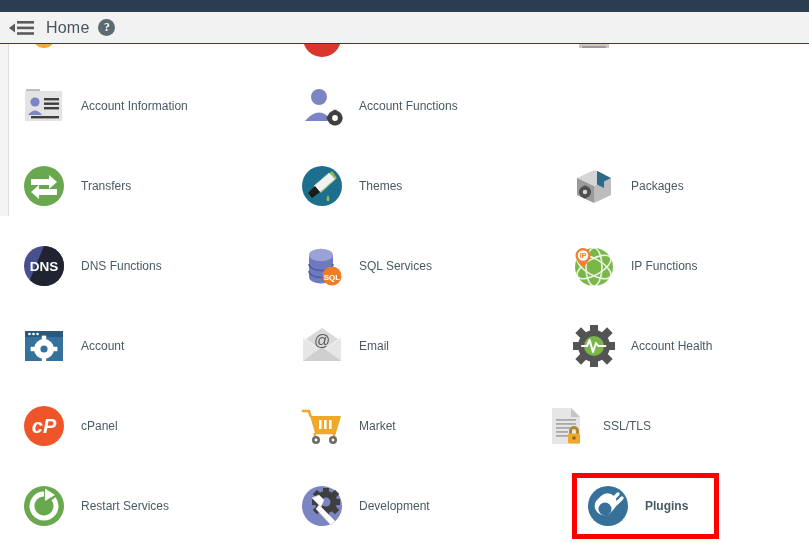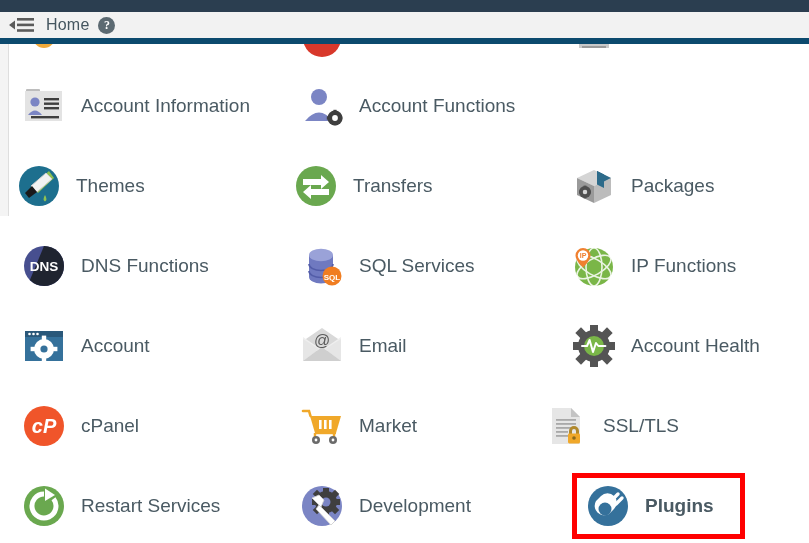--- a/index.html
+++ b/index.html
@@ -15,21 +15,21 @@
     position: absolute; top: 0; left: 0;
     width: 809px; height: 12px;
     background: #2b3e50;
   }
 
   
   #headerbar {
     position: absolute; top: 12px; left: 0;
     width: 809px; height: 32px;
     background: #f2f2f2;
-    border-bottom: 6px solid #0c4a6e;
+    border-bottom: 1px solid #0c4a6e;
     display: flex; align-items: center;
   }
   #menu-toggle {
     width: 44px; height: 32px;
     display: flex; align-items: center; justify-content: center;
     cursor: pointer;
   }
   .hb-title {
     font-size: 16px; color: #44555f; letter-spacing: .2px;
     margin-left: 2px;
@@ -67,21 +67,21 @@
   .cell {
     display: flex; align-items: center;
     height: 80px;
   }
   .cell.c1 { width: 283px; padding-left: 13px; }
   .cell.c2 { width: 272px; padding-left: 8px; }
   .cell.c3 { width: 244px; padding-left: 8px; }
   .cell.clip { height: 22px; align-items: flex-start; }
 
   .tile-label {
-    font-size: 19px; color: #4a5a63;
+    font-size: 12px; color: #4a5a63;
     margin-left: 16px; white-space: nowrap;
   }
   .icon-wrap {
     width: 42px; height: 42px;
     position: relative; flex: none;
   }
   .icon-wrap svg { display: block; }
 
   
   .highlight {
@@ -172,41 +172,41 @@
             <rect x="-1.2" y="5.4" width="4" height="3.2" fill="#3f3f3f"></rect>
             <rect x="10.2" y="5.4" width="4" height="3.2" fill="#3f3f3f"></rect>
           </g>
         </svg>
       </div>
       <span class="tile-label">Account Functions</span>
     </div>
   </div>
 
   <div class="row">
+    <div class="cell c1">
+      <div class="icon-wrap">
+        <svg width="42" height="42" viewBox="0 0 42 42">
+          <circle cx="21" cy="21" r="20" fill="#6aa84f"></circle>
+          <path d="M8 14 h18 v-4 l8 7 -8 7 v-4 h-18 Z" fill="#ffffff"></path>
+          <path d="M34 24 h-18 v-4 l-8 7 8 7 v-4 h18 Z" fill="#ffffff"></path>
+        </svg>
+      </div>
+      <span class="tile-label">Transfers</span>
+    </div>
     <div class="cell c2">
       <div class="icon-wrap">
         <svg width="42" height="42" viewBox="0 0 42 42">
           <circle cx="21" cy="21" r="20" fill="#1d6f8e"></circle>
           <path d="M31 6 L36 13 L20 28 L14 21 Z" fill="#8fc152"></path>
           <path d="M28 8 L34 14 L19 27 L13 21 Z" fill="#f2f2f2" stroke="#cfcfcf" stroke-width="1"></path>
           <path d="M14 21 L19 27 L11 33 L7 28 Z" fill="#1a1a1a"></path>
           <path d="M27 30 q3 5 0 6.5 q-3 -1.5 0 -6.5 Z" fill="#8fc152"></path>
         </svg>
       </div>
       <span class="tile-label">Themes</span>
-    </div>
-    <div class="cell c1">
-      <div class="icon-wrap">
-        <svg width="42" height="42" viewBox="0 0 42 42">
-          <circle cx="21" cy="21" r="20" fill="#6aa84f"></circle>
-          <path d="M8 14 h18 v-4 l8 7 -8 7 v-4 h-18 Z" fill="#ffffff"></path>
-          <path d="M34 24 h-18 v-4 l-8 7 8 7 v-4 h18 Z" fill="#ffffff"></path>
-        </svg>
-      </div>
-      <span class="tile-label">Transfers</span>
     </div>
     <div class="cell c3">
       <div class="icon-wrap">
         <svg width="42" height="42" viewBox="0 0 42 42">
           <path d="M4 13 L21 5 L38 13 L21 21 Z" fill="#d5d5d5"></path>
           <path d="M4 13 L21 21 L21 38 L4 30 Z" fill="#9a9a9a"></path>
           <path d="M21 21 L38 13 L38 30 L21 38 Z" fill="#bcbcbc"></path>
           <path d="M22 7 L29 10.5 L29 24 L22 20.5 Z" fill="#2d6b8a" transform="translate(2,-1)"></path>
           <path d="M24 6 L31 9.5 L38 13 L31 16.5 L24 13 Z" fill="#2d6b8a"></path>
           <circle cx="12" cy="27" r="6" fill="#4f4f4f"></circle>

